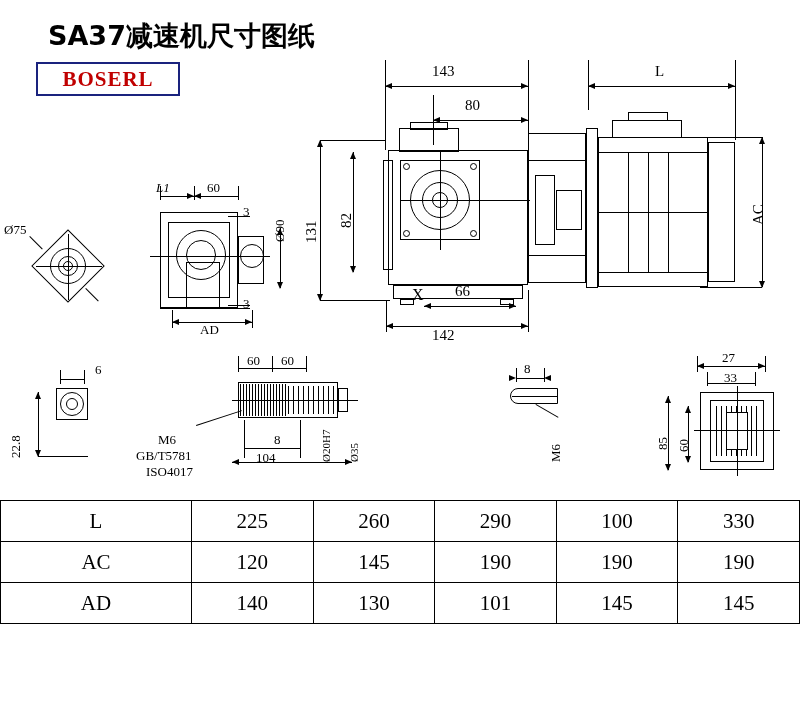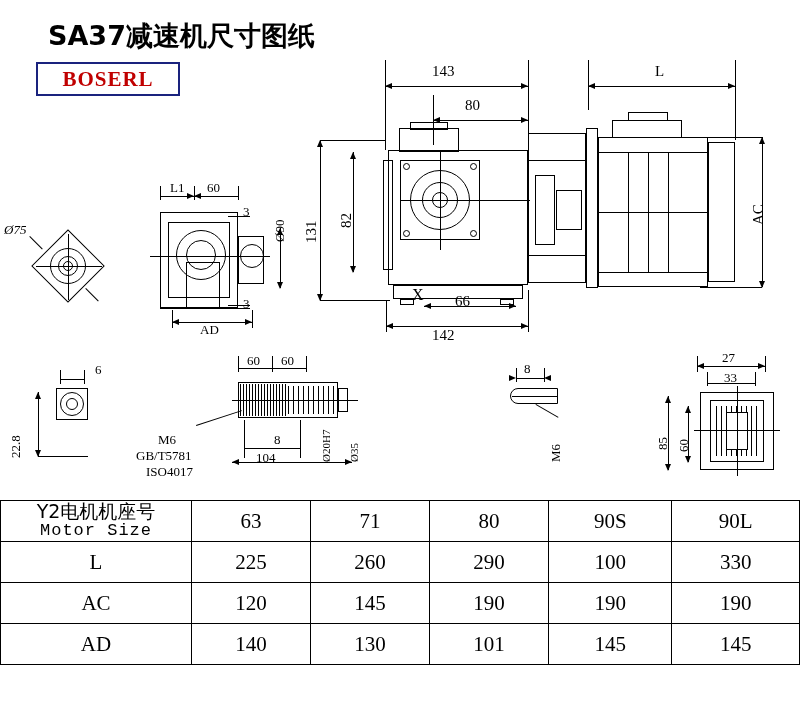--- a/index.html
+++ b/index.html
@@ -147,50 +147,50 @@
   <div class="ln vl" style="left:628px;top:152px;height:120px;"></div>
   <div class="ln vl" style="left:648px;top:152px;height:120px;"></div>
   <div class="ln vl" style="left:668px;top:152px;height:120px;"></div>
   <div class="boxl" style="left:535px;top:175px;width:20px;height:70px;"></div>
   <div class="boxl" style="left:556px;top:190px;width:26px;height:40px;"></div>
 
   <div class="lbl" style="left:412px;top:286px;font-size:16px;">X</div>
   <div class="ln hl" style="left:424px;top:306px;width:92px;"></div>
   <div class="arrowL" style="left:424px;top:303px;"></div>
   <div class="arrowR" style="left:509px;top:303px;"></div>
-  <div class="lbl" style="left:455px;top:293px;">66</div>
+  <div class="lbl" style="left:455px;top:283px;">66</div>
 
   <div class="ln vl" style="left:386px;top:300px;height:32px;"></div>
   <div class="ln vl" style="left:528px;top:290px;height:42px;"></div>
   <div class="ln hl" style="left:386px;top:326px;width:142px;"></div>
   <div class="arrowL" style="left:386px;top:323px;"></div>
   <div class="arrowR" style="left:521px;top:323px;"></div>
   <div class="lbl" style="left:432px;top:327px;">142</div>
 </div>
 
 <div>
 
   <div class="boxl" style="left:42px;top:240px;width:52px;height:52px;transform:rotate(45deg);"></div>
   <div class="circ" style="left:50px;top:248px;width:36px;height:36px;"></div>
   <div class="circ" style="left:58px;top:256px;width:20px;height:20px;"></div>
   <div class="circ" style="left:63px;top:261px;width:10px;height:10px;"></div>
   <div class="ln hl" style="left:36px;top:266px;width:66px;"></div>
   <div class="ln vl" style="left:68px;top:234px;height:66px;"></div>
-  <div class="lbl sm" style="left:4px;top:222px;font-style:italic;">Ø75</div>
+  <div class="lbl sm" style="left:4px;top:222px;">Ø75</div>
   <div class="ln hl" style="left:30px;top:236px;width:18px;transform:rotate(45deg);transform-origin:left top;"></div>
   <div class="ln hl" style="left:86px;top:288px;width:18px;transform:rotate(45deg);transform-origin:left top;"></div>
 
   <div class="ln vl" style="left:160px;top:186px;height:14px;"></div>
   <div class="ln vl" style="left:194px;top:186px;height:14px;"></div>
   <div class="ln vl" style="left:238px;top:186px;height:14px;"></div>
   <div class="ln hl" style="left:160px;top:196px;width:34px;"></div>
   <div class="ln hl" style="left:194px;top:196px;width:44px;"></div>
   <div class="arrowR" style="left:187px;top:193px;"></div>
   <div class="arrowL" style="left:194px;top:193px;"></div>
-  <div class="lbl sm" style="left:170px;top:180px;">L1</div>
+  <div class="lbl sm" style="left:156px;top:180px;font-style:italic;">L1</div>
   <div class="lbl sm" style="left:207px;top:180px;">60</div>
 
   <div class="boxl" style="left:160px;top:212px;width:78px;height:96px;"></div>
   <div class="boxl" style="left:168px;top:222px;width:62px;height:76px;"></div>
   <div class="circ" style="left:176px;top:230px;width:50px;height:50px;"></div>
   <div class="circ" style="left:186px;top:240px;width:30px;height:30px;"></div>
   <div class="boxl" style="left:186px;top:262px;width:34px;height:46px;"></div>
   <div class="boxl" style="left:238px;top:236px;width:26px;height:48px;"></div>
   <div class="circ" style="left:240px;top:244px;width:24px;height:24px;"></div>
   <div class="ln hl" style="left:160px;top:308px;width:90px;"></div>
@@ -294,31 +294,20 @@
   <div class="arrowD" style="left:665px;top:464px;"></div>
   <div class="lbl sm" style="left:655px;top:450px;transform:rotate(-90deg);transform-origin:left top;">85</div>
   <div class="ln vl" style="left:688px;top:406px;height:56px;"></div>
   <div class="arrowU" style="left:685px;top:406px;"></div>
   <div class="arrowD" style="left:685px;top:456px;"></div>
   <div class="lbl sm" style="left:676px;top:452px;transform:rotate(-90deg);transform-origin:left top;">60</div>
 </div>
 
 <table id="spec-table">
   <tbody>
-    <tr>
-      <td class="rowhdr hdr2">
-        <div class="l1">Y2电机机座号</div>
-        <div class="l2">Motor Size</div>
-      </td>
-      <td>63</td>
-      <td>71</td>
-      <td>80</td>
-      <td>90S</td>
-      <td>90L</td>
-    </tr>
     <tr>
       <td class="rowhdr">L</td>
       <td>225</td>
       <td>260</td>
       <td>290</td>
       <td>100</td>
       <td>330</td>
     </tr>
     <tr>
       <td class="rowhdr">AC</td>

